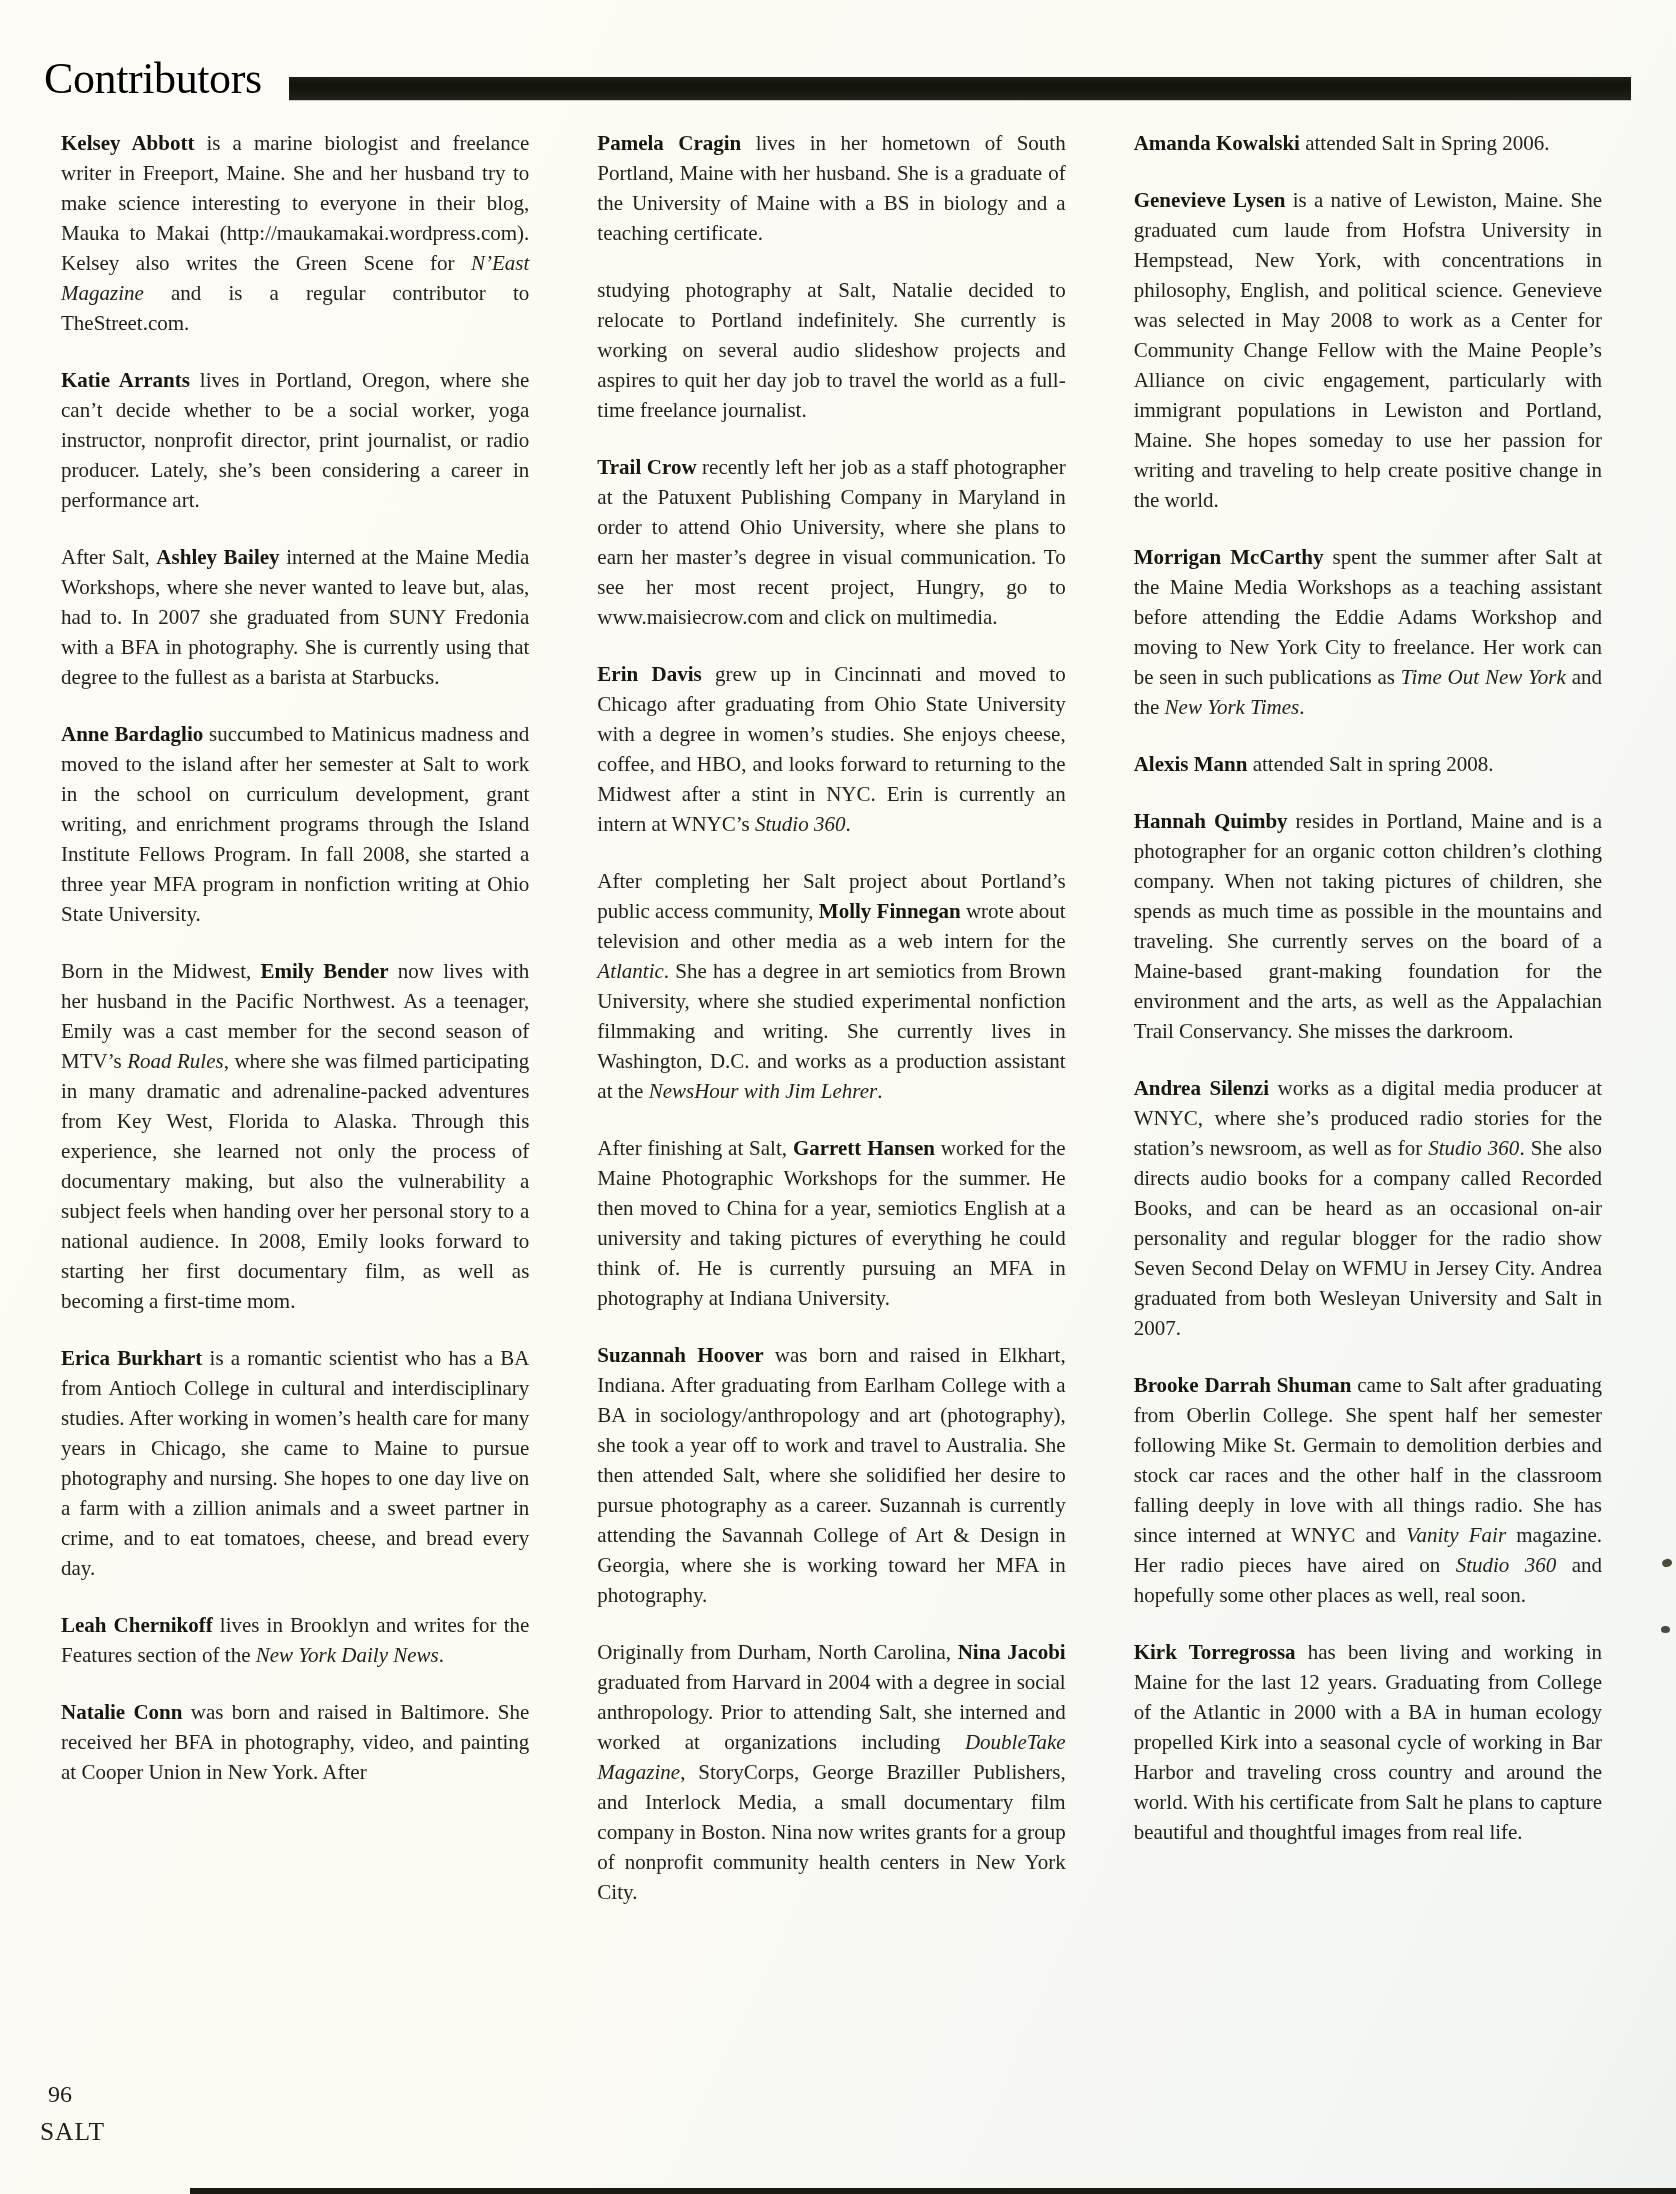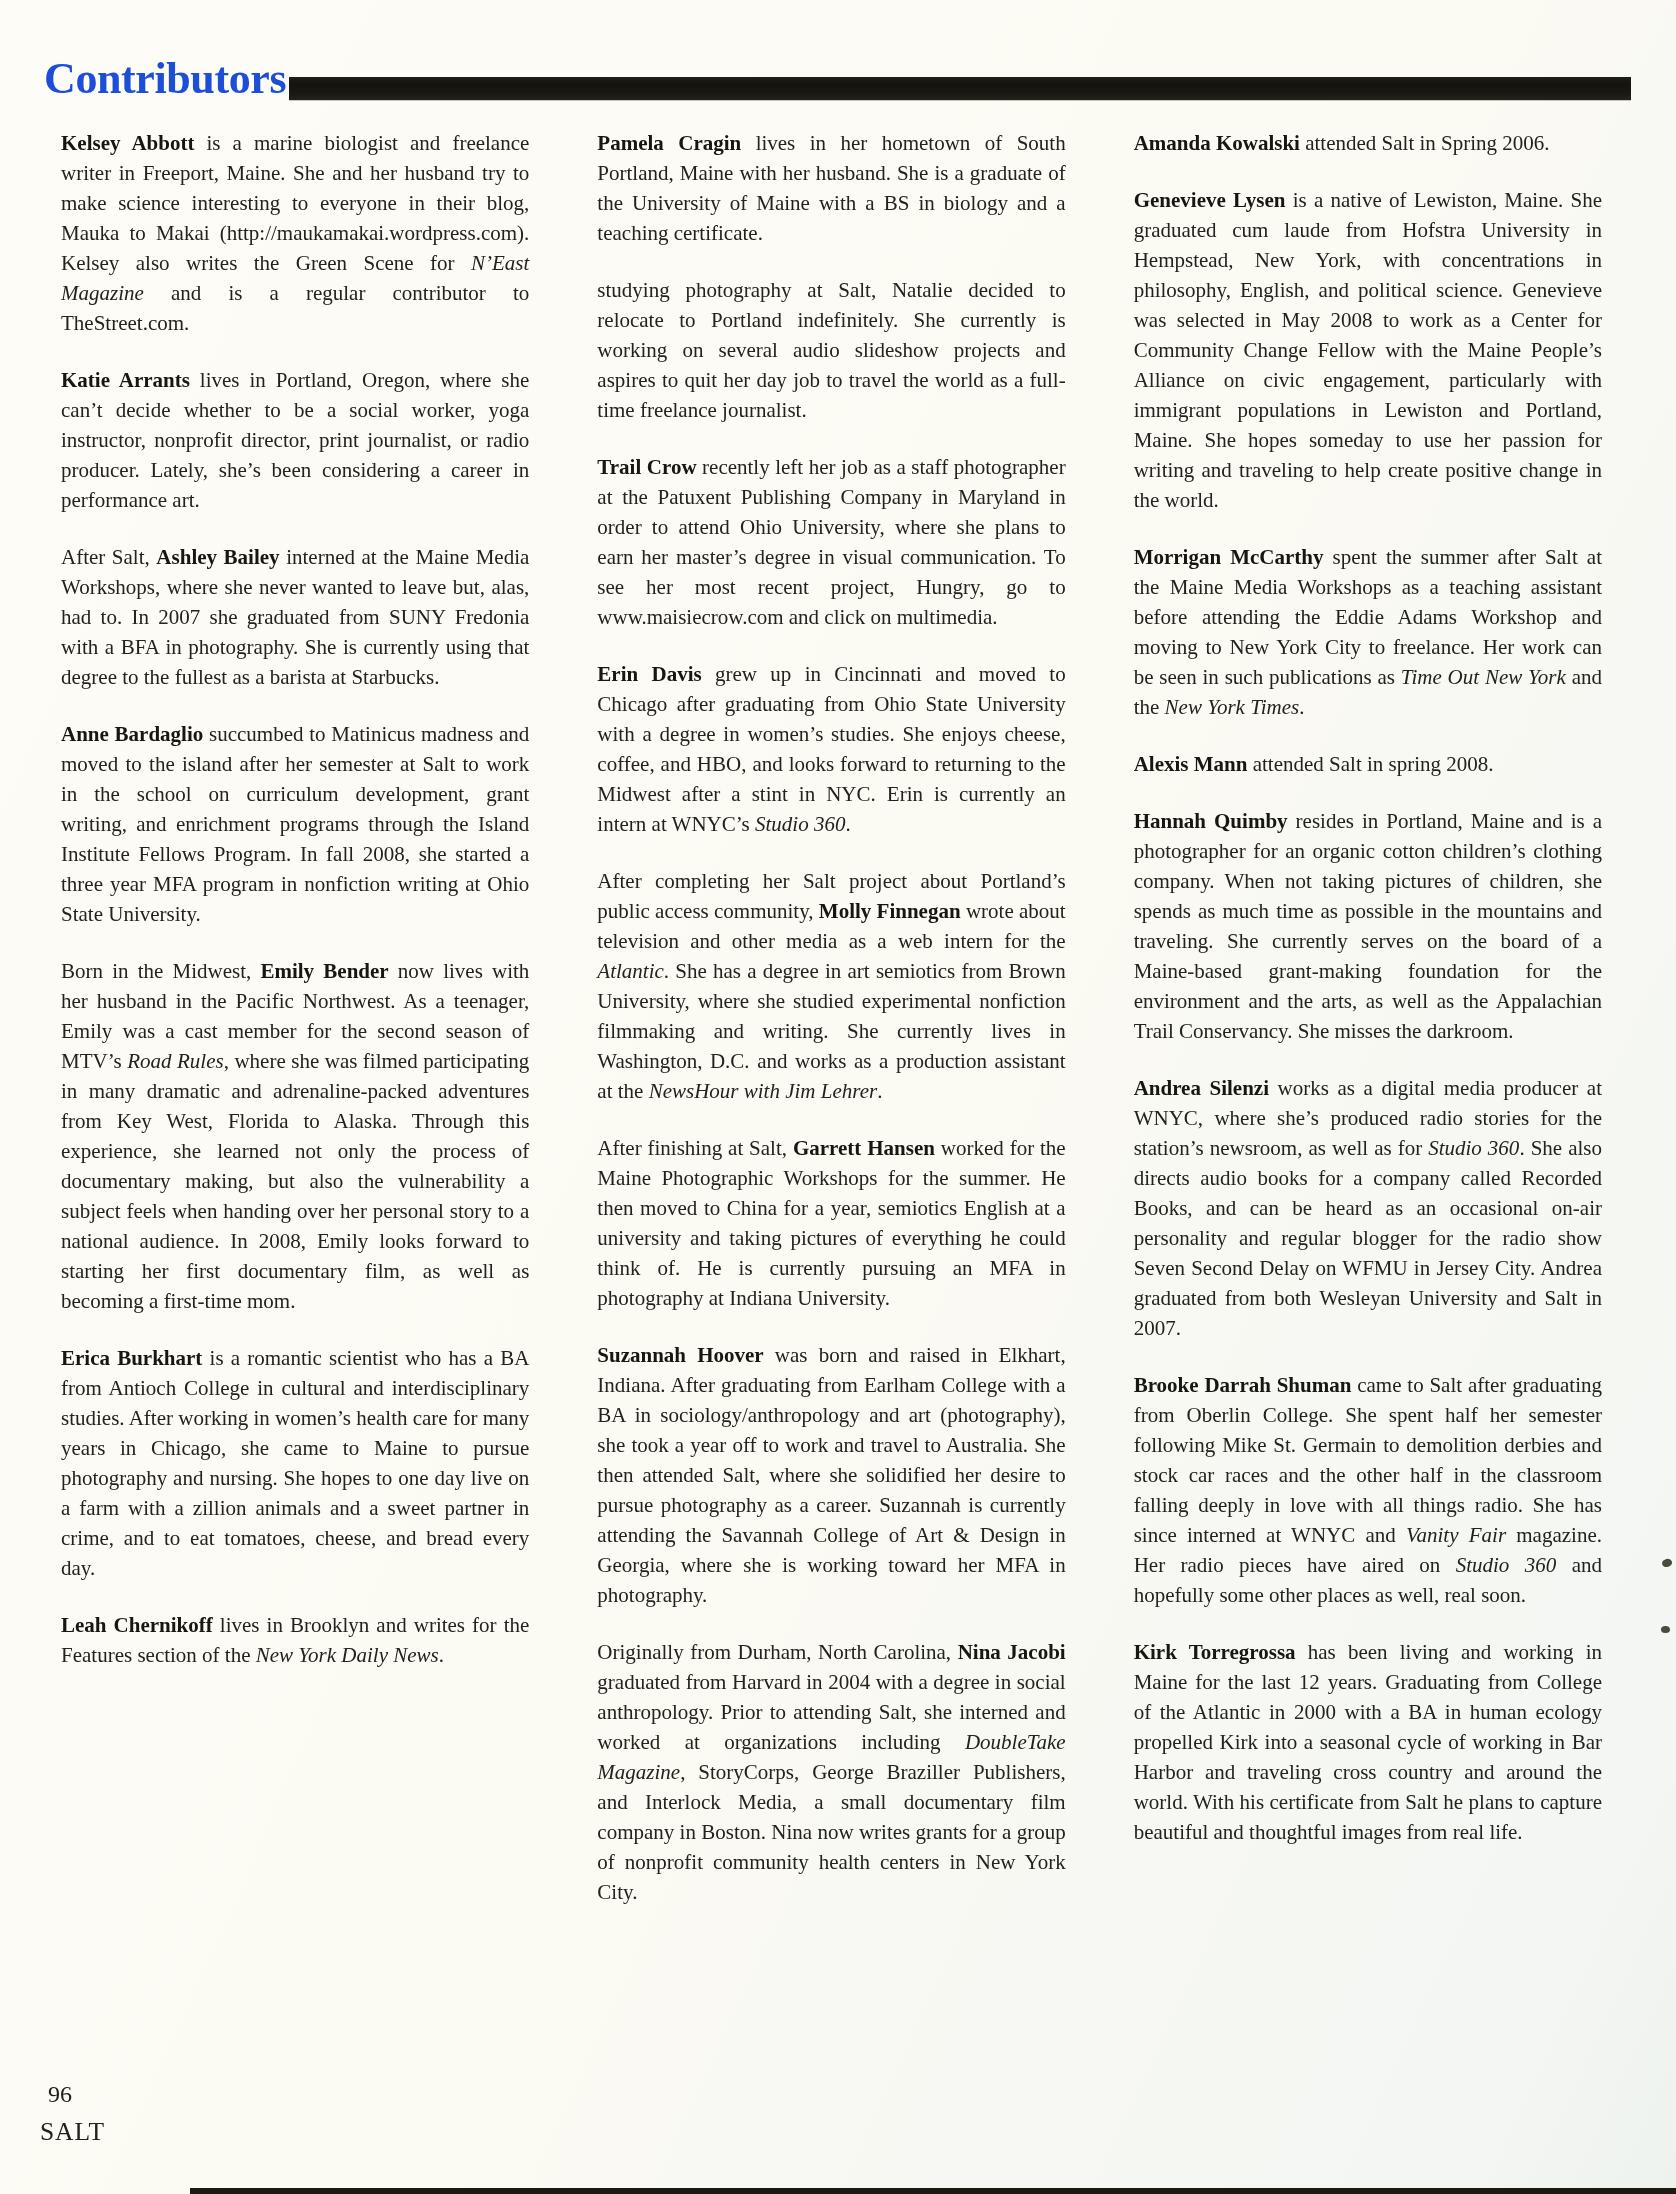--- a/index.html
+++ b/index.html
@@ -16,23 +16,23 @@
     position: absolute;
     left: 44px; top: 56px;
     width: 1589px; height: 53px;
   }
   .masthead h1 {
     margin: 0;
     display: inline-block;
     vertical-align: top;
     font-size: 44px;
     line-height: 46px;
-    font-weight: bold;
+    font-weight: normal;
     letter-spacing: -0.4px;
-    color: #1d4ed8;
+    color: #000000;
   }
   .rule-bar {
     position: absolute;
     left: 245px; top: 21px;
     width: 1342px; height: 23px;
     background: linear-gradient(180deg, #20201a 0%, #14140e 30%, #191911 70%, #23231b 100%);
     box-shadow: 0 0.9px 0 rgba(20,20,10,0.25);
   }
   .columns {
     position: absolute;
@@ -84,20 +84,21 @@
 
 <main class="columns">
   <div class="col">
       <p class="bio"><span class="name">Kelsey Abbott</span><span> is a marine biologist and freelance writer in Freeport, Maine. She and her husband try to make science interesting to everyone in their blog, Mauka to Makai (http://maukamakai.wordpress.com). Kelsey also writes the Green Scene for </span><span class="pub">N’East Magazine</span><span> and is a regular contributor to TheStreet.com.</span></p>
       <p class="bio"><span class="name">Katie Arrants</span><span> lives in Portland, Oregon, where she can’t decide whether to be a social worker, yoga instructor, nonprofit director, print journalist, or radio producer. Lately, she’s been considering a career in performance art.</span></p>
       <p class="bio"><span>After Salt, </span><span class="name">Ashley Bailey</span><span> interned at the Maine Media Workshops, where she never wanted to leave but, alas, had to. In 2007 she graduated from SUNY Fredonia with a BFA in photography. She is currently using that degree to the fullest as a barista at Starbucks.</span></p>
       <p class="bio"><span class="name">Anne Bardaglio</span><span> succumbed to Matinicus madness and moved to the island after her semester at Salt to work in the school on curriculum development, grant writing, and enrichment programs through the Island Institute Fellows Program. In fall 2008, she started a three year MFA program in nonfiction writing at Ohio State University.</span></p>
       <p class="bio"><span>Born in the Midwest, </span><span class="name">Emily Bender</span><span> now lives with her husband in the Pacific Northwest. As a teenager, Emily was a cast member for the second season of MTV’s </span><span class="pub">Road Rules</span><span>, where she was filmed participating in many dramatic and adrenaline-packed adventures from Key West, Florida to Alaska. Through this experience, she learned not only the process of documentary making, but also the vulnerability a subject feels when handing over her personal story to a national audience. In 2008, Emily looks forward to starting her first documentary film, as well as becoming a first-time mom.</span></p>
       <p class="bio"><span class="name">Erica Burkhart</span><span> is a romantic scientist who has a BA from Antioch College in cultural and interdisciplinary studies. After working in women’s health care for many years in Chicago, she came to Maine to pursue photography and nursing. She hopes to one day live on a farm with a zillion animals and a sweet partner in crime, and to eat tomatoes, cheese, and bread every day.</span></p>
       <p class="bio"><span class="name">Leah Chernikoff</span><span> lives in Brooklyn and writes for the Features section of the </span><span class="pub">New York Daily News</span><span>.</span></p>
+      <p class="bio"><span class="name">Natalie Conn</span><span> was born and raised in Baltimore. She received her BFA in photography, video, and painting at Cooper Union in New York. After</span></p>
     </div>
   <div class="col">
       <p class="bio"><span class="name">Pamela Cragin</span><span> lives in her hometown of South Portland, Maine with her husband. She is a graduate of the University of Maine with a BS in biology and a teaching certificate.</span></p>
       <p class="bio"><span>studying photography at Salt, Natalie decided to relocate to Portland indefinitely. She currently is working on several audio slideshow projects and aspires to quit her day job to travel the world as a full-time freelance journalist.</span></p>
       <p class="bio"><span class="name">Trail Crow</span><span> recently left her job as a staff photographer at the Patuxent Publishing Company in Maryland in order to attend Ohio University, where she plans to earn her master’s degree in visual communication. To see her most recent project, Hungry, go to www.maisiecrow.com and click on multimedia.</span></p>
       <p class="bio"><span class="name">Erin Davis</span><span> grew up in Cincinnati and moved to Chicago after graduating from Ohio State University with a degree in women’s studies. She enjoys cheese, coffee, and HBO, and looks forward to returning to the Midwest after a stint in NYC. Erin is currently an intern at WNYC’s </span><span class="pub">Studio 360</span><span>.</span></p>
       <p class="bio"><span>After completing her Salt project about Portland’s public access community, </span><span class="name">Molly Finnegan</span><span> wrote about television and other media as a web intern for the </span><span class="pub">Atlantic</span><span>. She has a degree in art semiotics from Brown University, where she studied experimental nonfiction filmmaking and writing. She currently lives in Washington, D.C. and works as a production assistant at the </span><span class="pub">NewsHour with Jim Lehrer</span><span>.</span></p>
       <p class="bio"><span>After finishing at Salt, </span><span class="name">Garrett Hansen</span><span> worked for the Maine Photographic Workshops for the summer. He then moved to China for a year, semiotics English at a university and taking pictures of everything he could think of. He is currently pursuing an MFA in photography at Indiana University.</span></p>
       <p class="bio"><span class="name">Suzannah Hoover</span><span> was born and raised in Elkhart, Indiana. After graduating from Earlham College with a BA in sociology/anthropology and art (photography), she took a year off to work and travel to Australia. She then attended Salt, where she solidified her desire to pursue photography as a career. Suzannah is currently attending the Savannah College of Art &amp; Design in Georgia, where she is working toward her MFA in photography.</span></p>
       <p class="bio"><span>Originally from Durham, North Carolina, </span><span class="name">Nina Jacobi</span><span> graduated from Harvard in 2004 with a degree in social anthropology. Prior to attending Salt, she interned and worked at organizations including </span><span class="pub">DoubleTake Magazine</span><span>, StoryCorps, George Braziller Publishers, and Interlock Media, a small documentary film company in Boston. Nina now writes grants for a group of nonprofit community health centers in New York City.</span></p>

